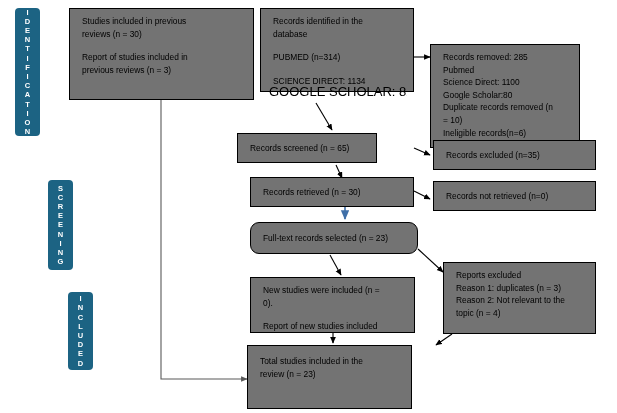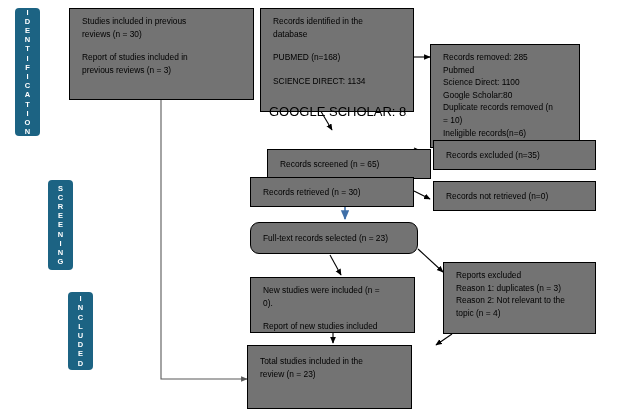--- a/index.html
+++ b/index.html
@@ -194,39 +194,39 @@
       </span>
   </div>
 
   <div class="box" style="left:69px; top:8px; width:185px; height:92px;">
     <p>Studies included in previous</p>
     <p>reviews (n = 30)</p>
     <p class="gap">Report of studies included in</p>
     <p>previous reviews (n = 3)</p>
   </div>
 
-  <div class="box" style="left:260px; top:8px; width:154px; height:104px;">
+  <div class="box" style="left:260px; top:8px; width:154px; height:84px;">
     <p>Records identified in the</p>
     <p>database</p>
-    <p class="gap">PUBMED (n=168)</p>
+    <p class="gap">PUBMED (n=314)</p>
     <p class="gap">SCIENCE DIRECT: 1134</p>
     <div class="clipped-line">GOOGLE SCHOLAR: 82</div>
   </div>
 
   <div class="box tight" style="left:430px; top:8px; width:150px; height:104px;margin-top:36px;">
     <p>Records removed: 285</p>
     <p>Pubmed</p>
     <p>Science Direct: 1100</p>
     <p>Google Scholar:80</p>
     <p>Duplicate records removed (n</p>
     <p>= 10)</p>
     <p>Ineligible records(n=6)</p>
   </div>
 
-  <div class="box" style="left:267px; top:133px; width:164px; height:30px; padding-top:8px;margin-top:16px;">
+  <div class="box" style="left:237px; top:133px; width:140px; height:30px; padding-top:8px;">
     <p>Records screened (n = 65)</p>
   </div>
 
   <div class="box" style="left:433px; top:140px; width:163px; height:30px; padding-top:8px;">
     <p>Records excluded (n=35)</p>
   </div>
 
   <div class="box" style="left:250px; top:177px; width:164px; height:30px; padding-top:8px;">
     <p>Records retrieved (n = 30)</p>
   </div>

